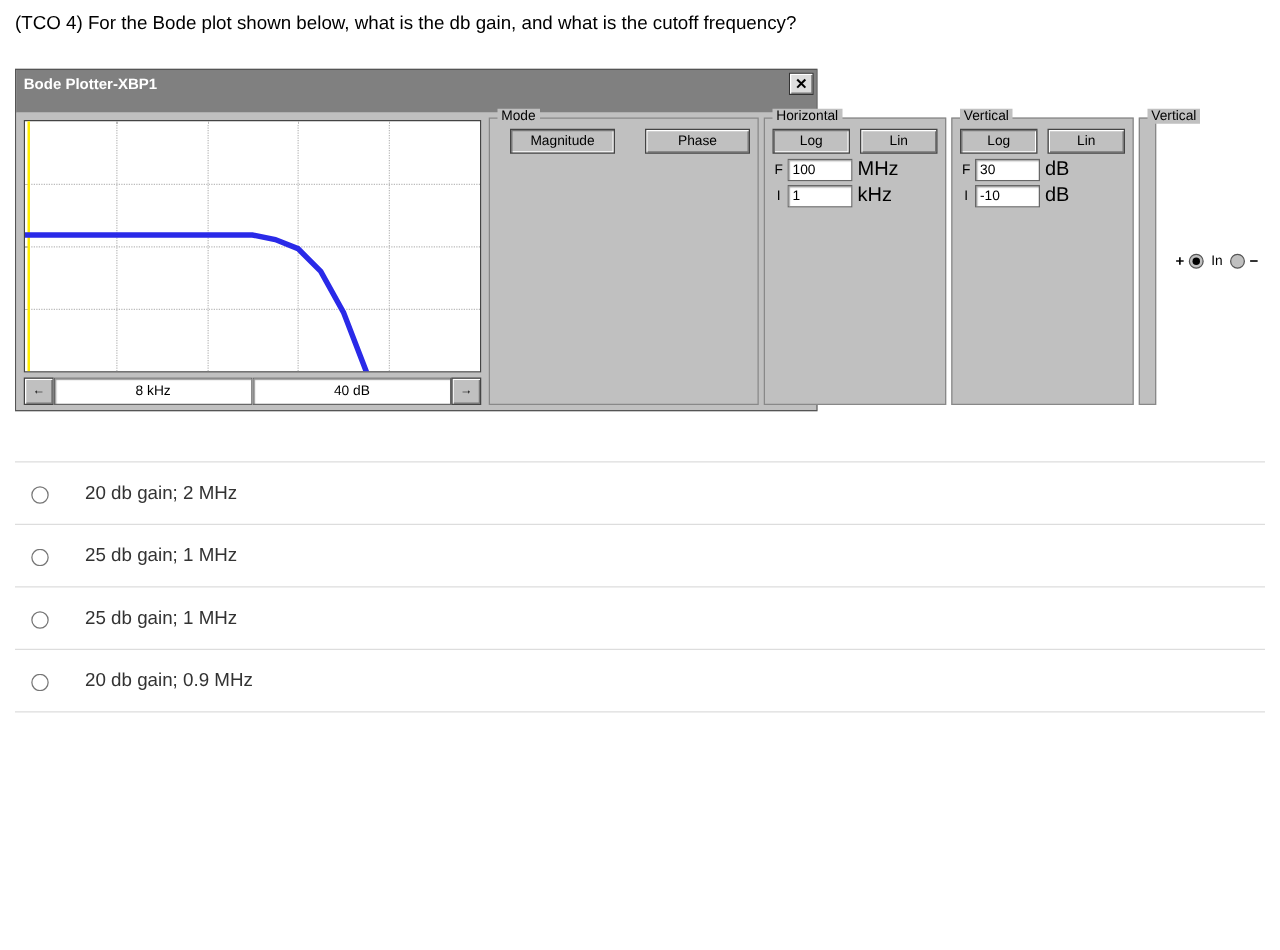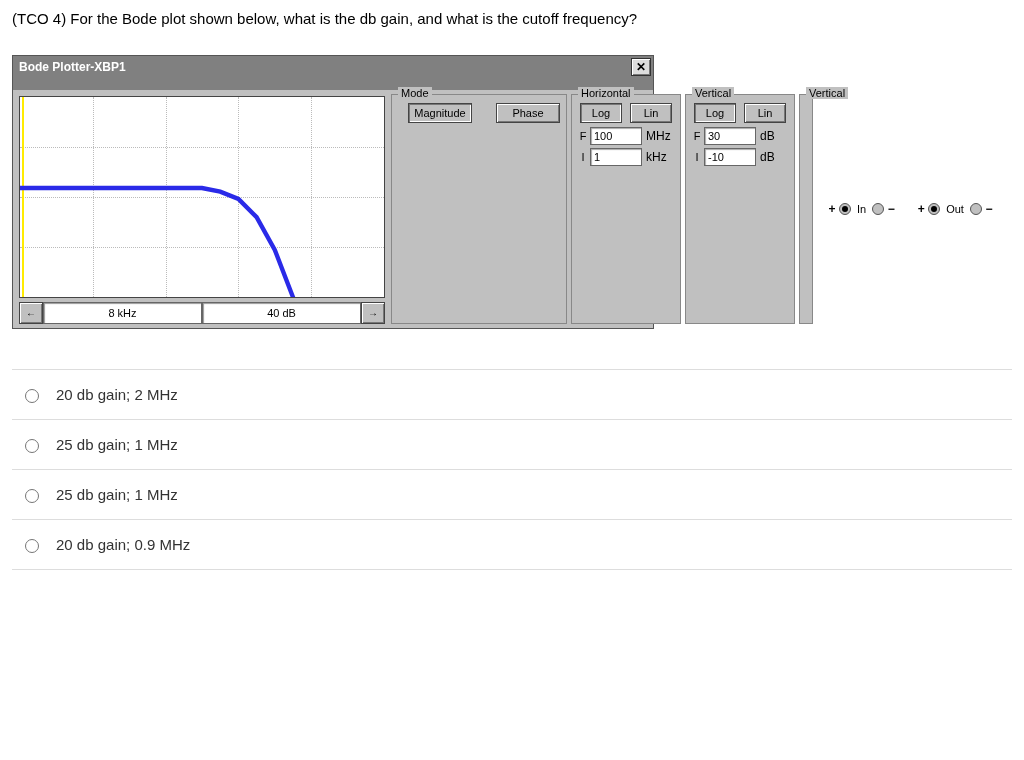--- a/index.html
+++ b/index.html
@@ -139,21 +139,21 @@
     background:#c0c0c0;
     padding:0 3px;
     font-size:11px;
   }
   .btn {
     display:inline-flex;
     align-items:center;
     justify-content:center;
     min-width:58px;
     height:18px;
-    padding:0 2px;
+    padding:0 12px;
     background:#c0c0c0;
     border:1px solid #444;
     box-shadow: inset 1px 1px 0 #fff, inset -1px -1px 0 #777;
     font-size:11px;
     margin:0;
   }
   .btn-pressed {
     box-shadow: inset 1px 1px 0 #777, inset -1px -1px 0 #fff;
   }
   .mode-row {
@@ -190,21 +190,21 @@
     background:#fff;
     border:1px solid #666;
     box-shadow: inset 1px 1px 1px #aaa;
     font-size:11px;
     padding:0 3px;
     display:flex;
     align-items:center;
   }
   .unit {
     width:28px;
-    font-size:12px;
+    font-size:16px;
     text-align:left;
     padding-left:2px;
   }
   .controls-row {
     display:flex;
     gap:8px;
     justify-content:flex-start;
     padding-left:6px;
   }
   .io-row {
@@ -236,21 +236,21 @@
     width:10px;
     text-align:center;
   }
   
   .answers {
     border-top:1px solid #ddd;
   }
   .answer-row {
     display:flex;
     align-items:center;
-    gap:14px;
+    gap:26px;
     padding: 16px 8px;
     border-bottom:1px solid #ddd;
     font-size:15px;
     color:#333;
   }
   .radio-input {
     width:14px; height:14px;
   }
 </style>
 </head>

